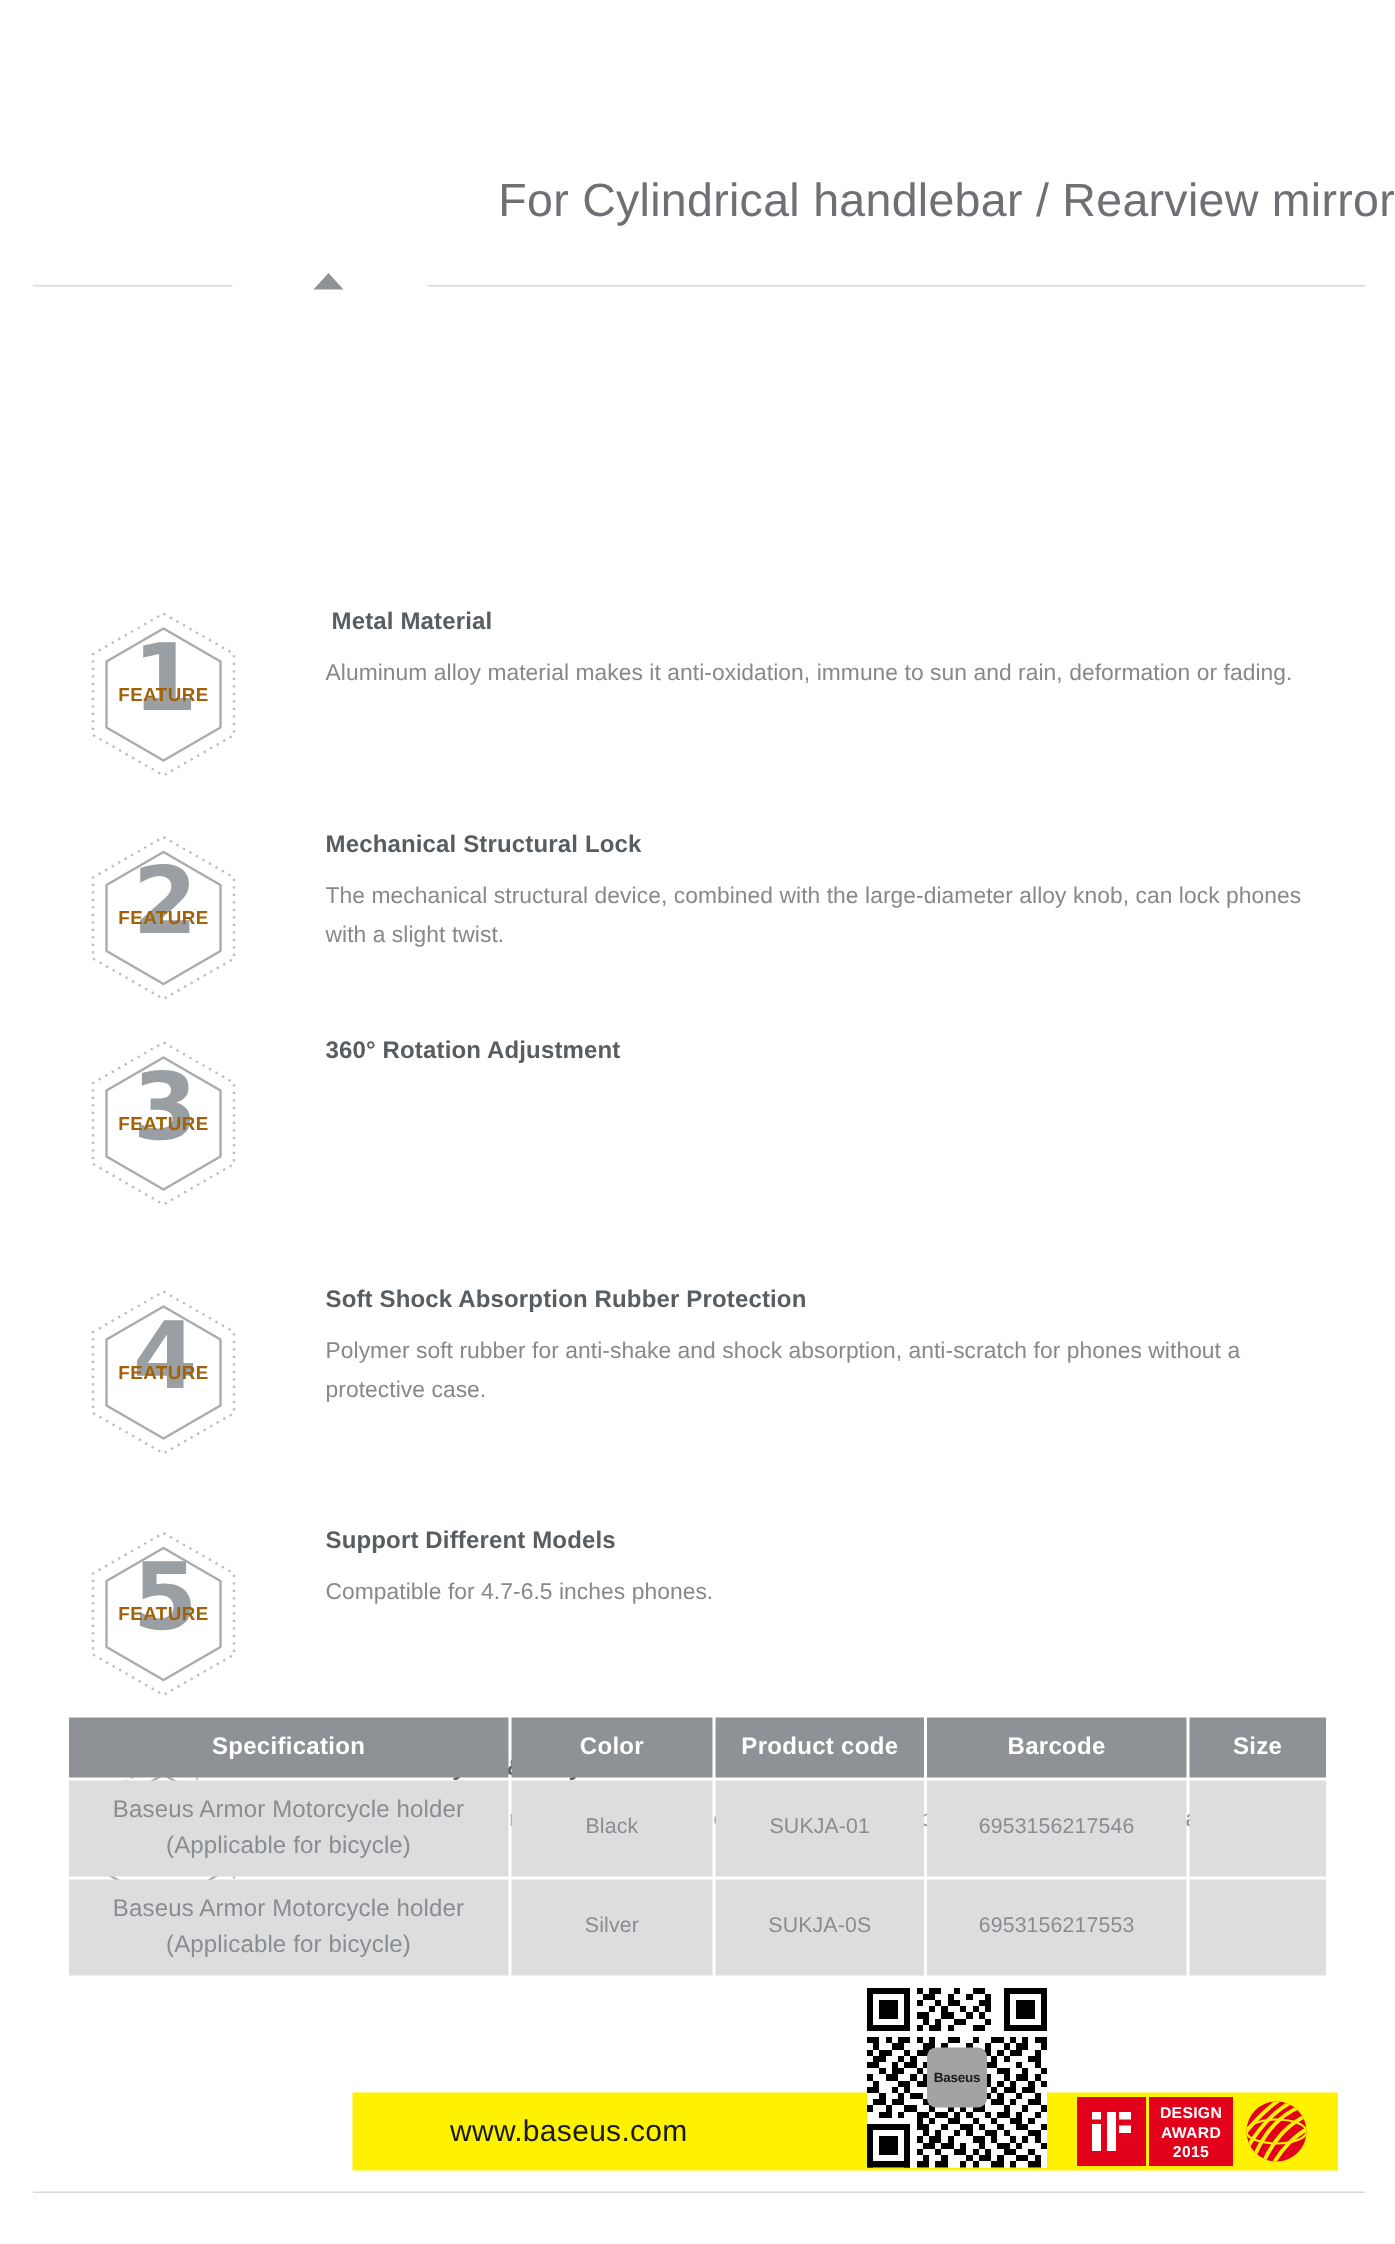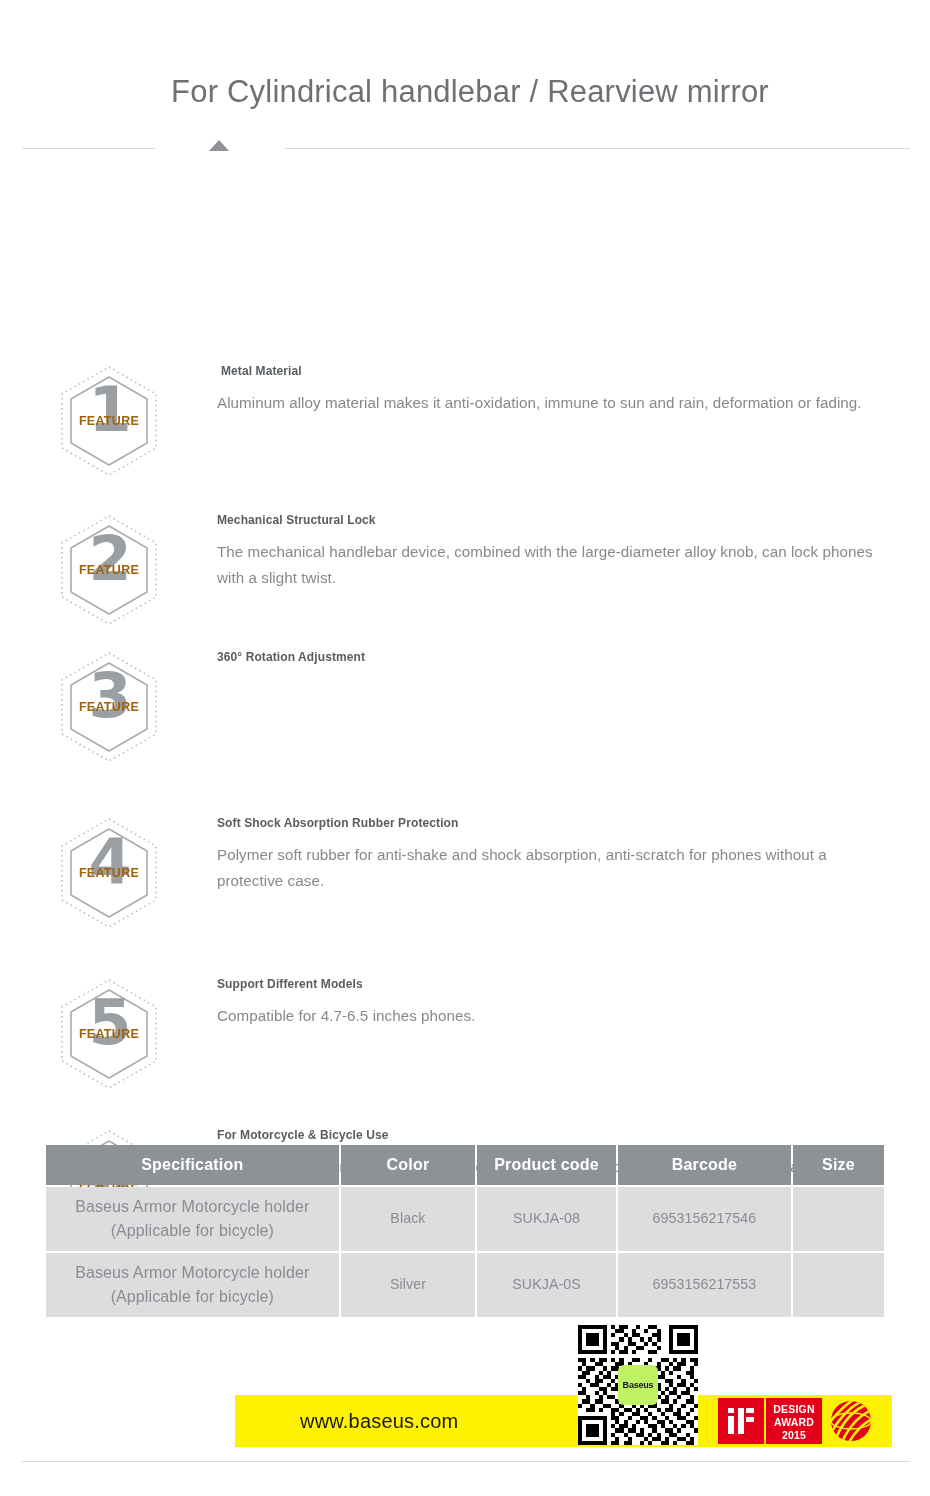--- a/index.html
+++ b/index.html
@@ -8,26 +8,26 @@
     width: 930px;
     height: 1496px;
     background: #ffffff;
     font-family: "Liberation Sans", sans-serif;
     position: relative;
     overflow: hidden;
   }
 
   
   .page-title {
-    text-align: center;
+    text-align: right;
     font-size: 31px;
     font-weight: 400;
     color: #6d7175;
     letter-spacing: 0.2px;
-    padding-top: 74px;
+    padding-top: 116px;
     padding-left: 10px;
   }
 
   .divider-row {
     position: relative;
     height: 34px;
     margin-top: 22px;
   }
   .divider-left {
     position: absolute;
@@ -94,21 +94,21 @@
     text-align: center;
     font-size: 12.5px;
     font-weight: 700;
     color: #a16207;
     letter-spacing: 0.3px;
   }
 
   .feature-text { flex: 1; padding-left: 56px; padding-right: 50px; }
 
   .feature-title {
-    font-size: 12px;
+    font-size: 16px;
     font-weight: 700;
     color: #585d61;
     letter-spacing: 0.1px;
     margin-bottom: 12px;
   }
   .feature-title.indented { padding-left: 4px; }
 
   .feature-desc {
     font-size: 15.2px;
     font-weight: 400;
@@ -179,21 +179,21 @@
     top: -64px;
     width: 120px;
     height: 120px;
     background: #ffffff;
   }
   .qr-wrap svg { display: block; }
   .qr-center {
     position: absolute;
     left: 40px; top: 40px;
     width: 40px; height: 40px;
-    background: #bef264;
+    background: #a3a3a3;
     border-radius: 6px;
     display: flex;
     align-items: center;
     justify-content: center;
     text-align: center;
   }
   .qr-center span {
     font-size: 9px;
     font-weight: 700;
     color: #1a1a1a;
@@ -275,21 +275,21 @@
     <div class="badge">
       <svg viewBox="0 0 104 114" xmlns="http://www.w3.org/2000/svg">
         <polygon points="52,3 99,30 99,84 52,111 5,84 5,30" fill="none" stroke="#b9bcbf" stroke-width="1.6" stroke-dasharray="1.5,3.5" stroke-linejoin="round"></polygon>
         <polygon points="52,13 90,35 90,79 52,101 14,79 14,35" fill="none" stroke="#a8acaf" stroke-width="1.6" stroke-linejoin="round"></polygon>
       </svg>
       <div class="badge-num">2</div>
       <div class="badge-label">FEATURE</div>
     </div>
     <div class="feature-text">
       <div class="feature-title">Mechanical Structural Lock</div>
-      <div class="feature-desc">The mechanical handlebar device, combined with the large-diameter alloy knob, can lock phones with a slight twist.</div>
+      <div class="feature-desc">The mechanical structural device, combined with the large-diameter alloy knob, can lock phones with a slight twist.</div>
     </div>
   </div>
 
   <div class="feature-row" style="top:484px;">
     <div class="badge">
       <svg viewBox="0 0 104 114" xmlns="http://www.w3.org/2000/svg">
         <polygon points="52,3 99,30 99,84 52,111 5,84 5,30" fill="none" stroke="#b9bcbf" stroke-width="1.6" stroke-dasharray="1.5,3.5" stroke-linejoin="round"></polygon>
         <polygon points="52,13 90,35 90,79 52,101 14,79 14,35" fill="none" stroke="#a8acaf" stroke-width="1.6" stroke-linejoin="round"></polygon>
       </svg>
       <div class="badge-num">3</div>
@@ -357,21 +357,21 @@
       <th class="col-size">Size</th>
     </tr>
   </thead>
   <tbody>
     <tr>
       <td class="cell-spec">
         <div>Baseus Armor Motorcycle holder</div>
         <div>(Applicable for bicycle)</div>
       </td>
       <td class="cell-mid">Black</td>
-      <td class="cell-mid">SUKJA-08</td>
+      <td class="cell-mid">SUKJA-01</td>
       <td class="cell-mid">6953156217546</td>
       <td class="cell-mid"></td>
     </tr>
     <tr>
       <td class="cell-spec">
         <div>Baseus Armor Motorcycle holder</div>
         <div>(Applicable for bicycle)</div>
       </td>
       <td class="cell-mid">Silver</td>
       <td class="cell-mid">SUKJA-0S</td>

